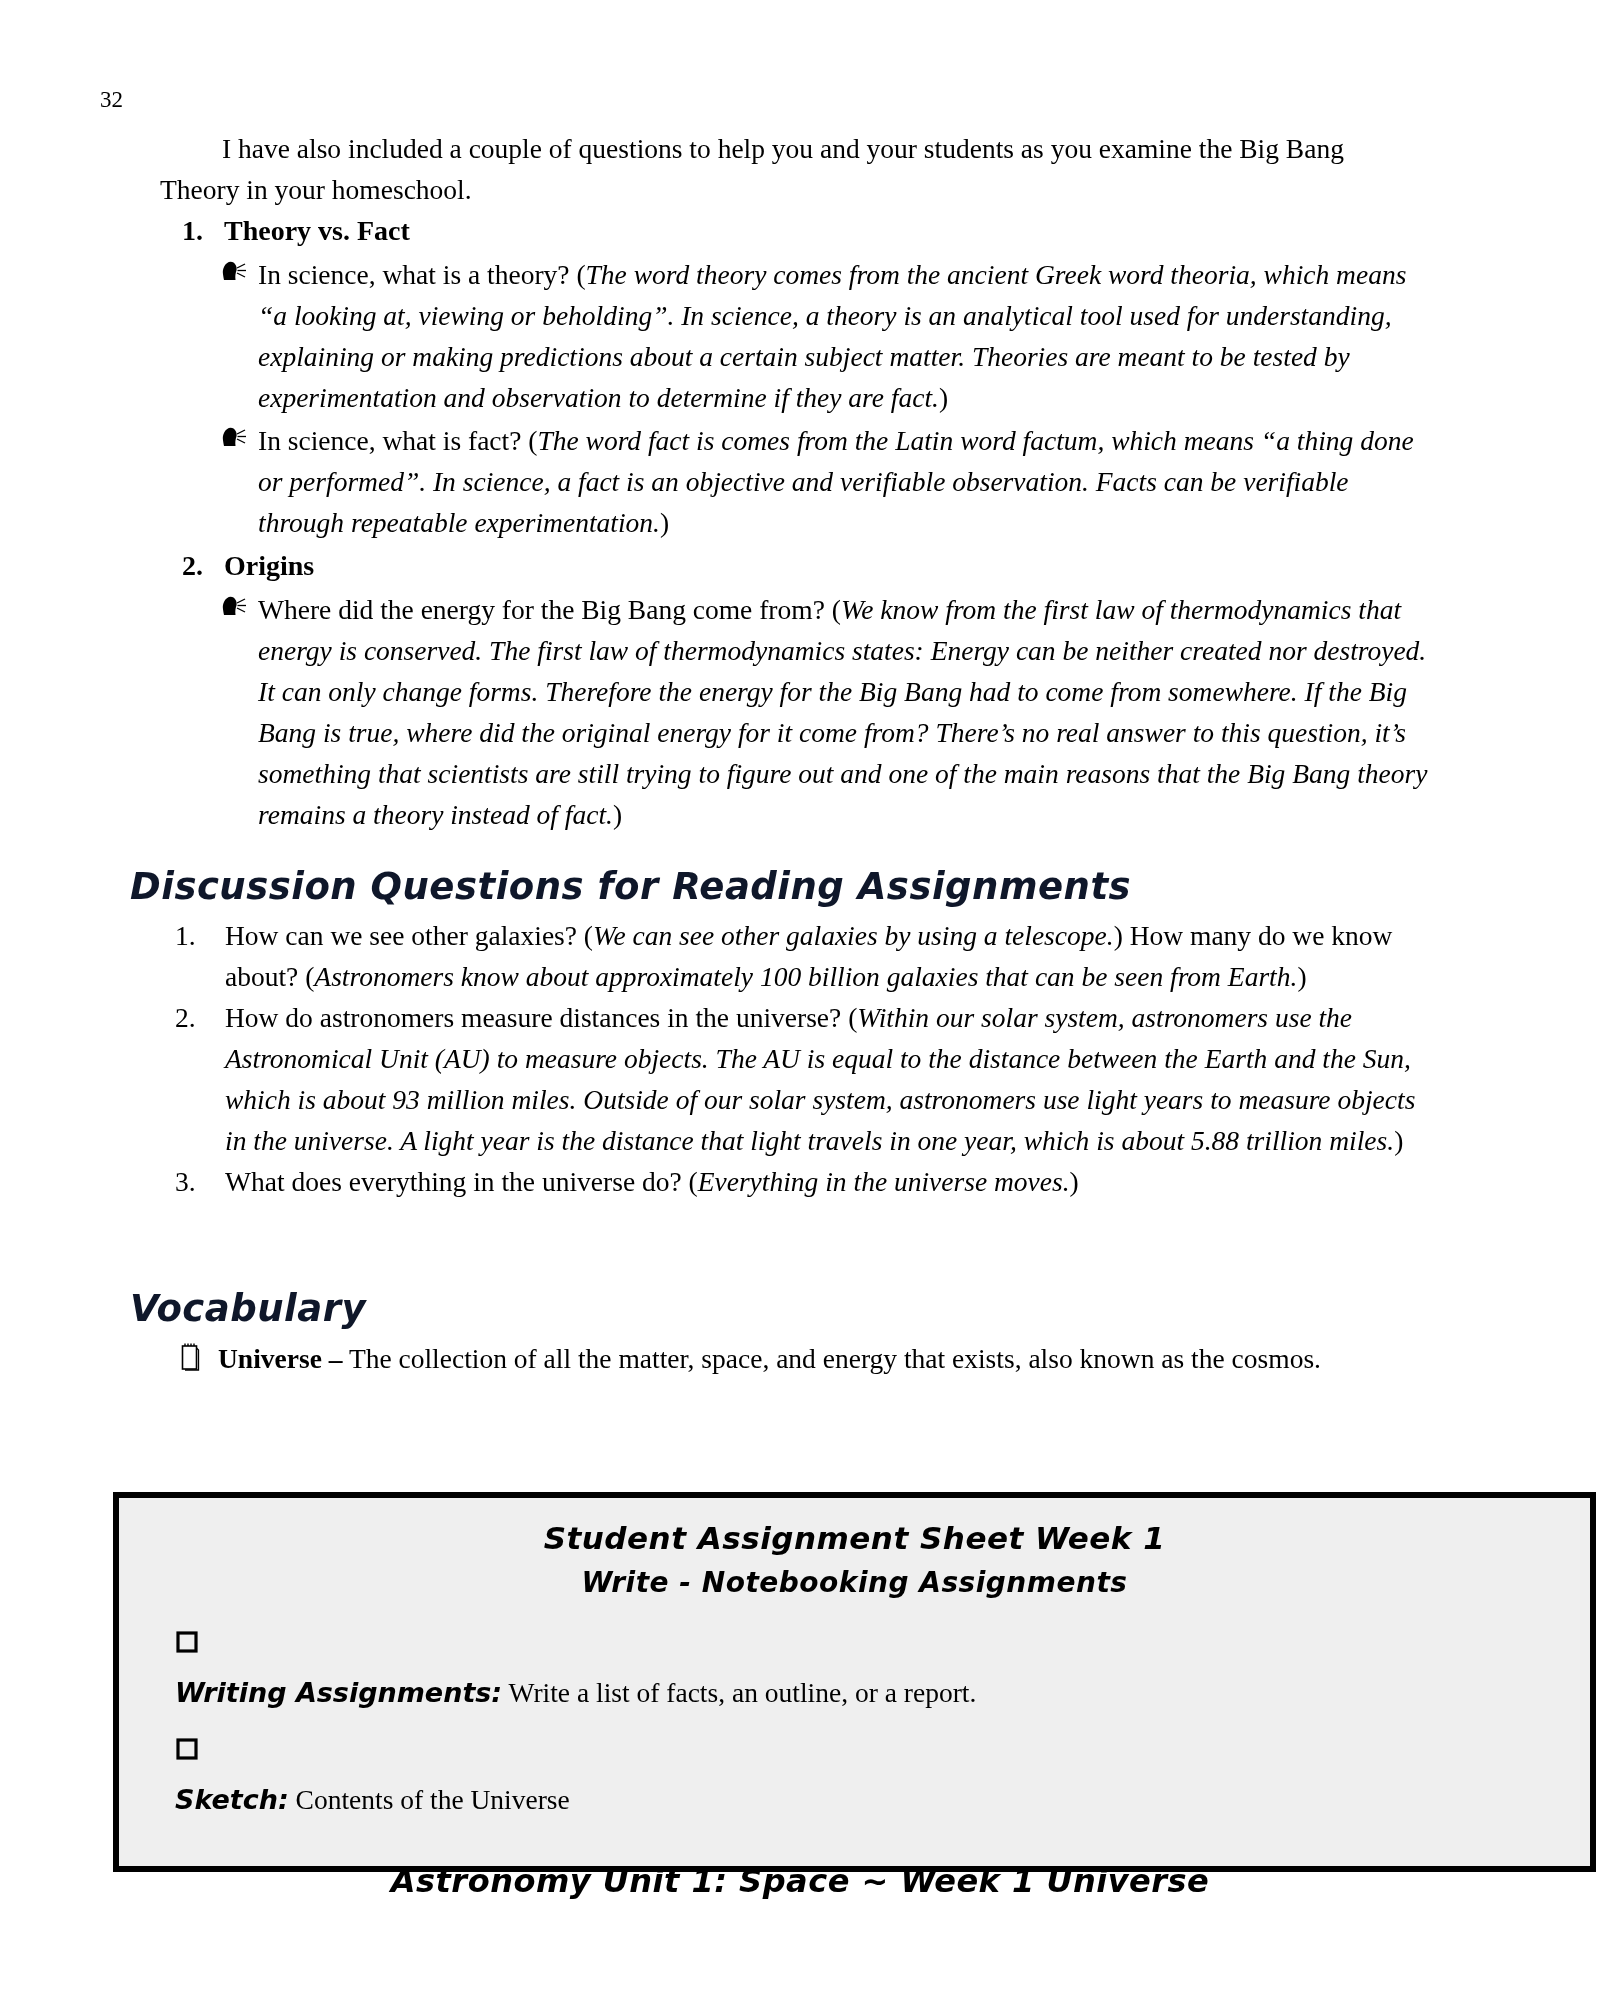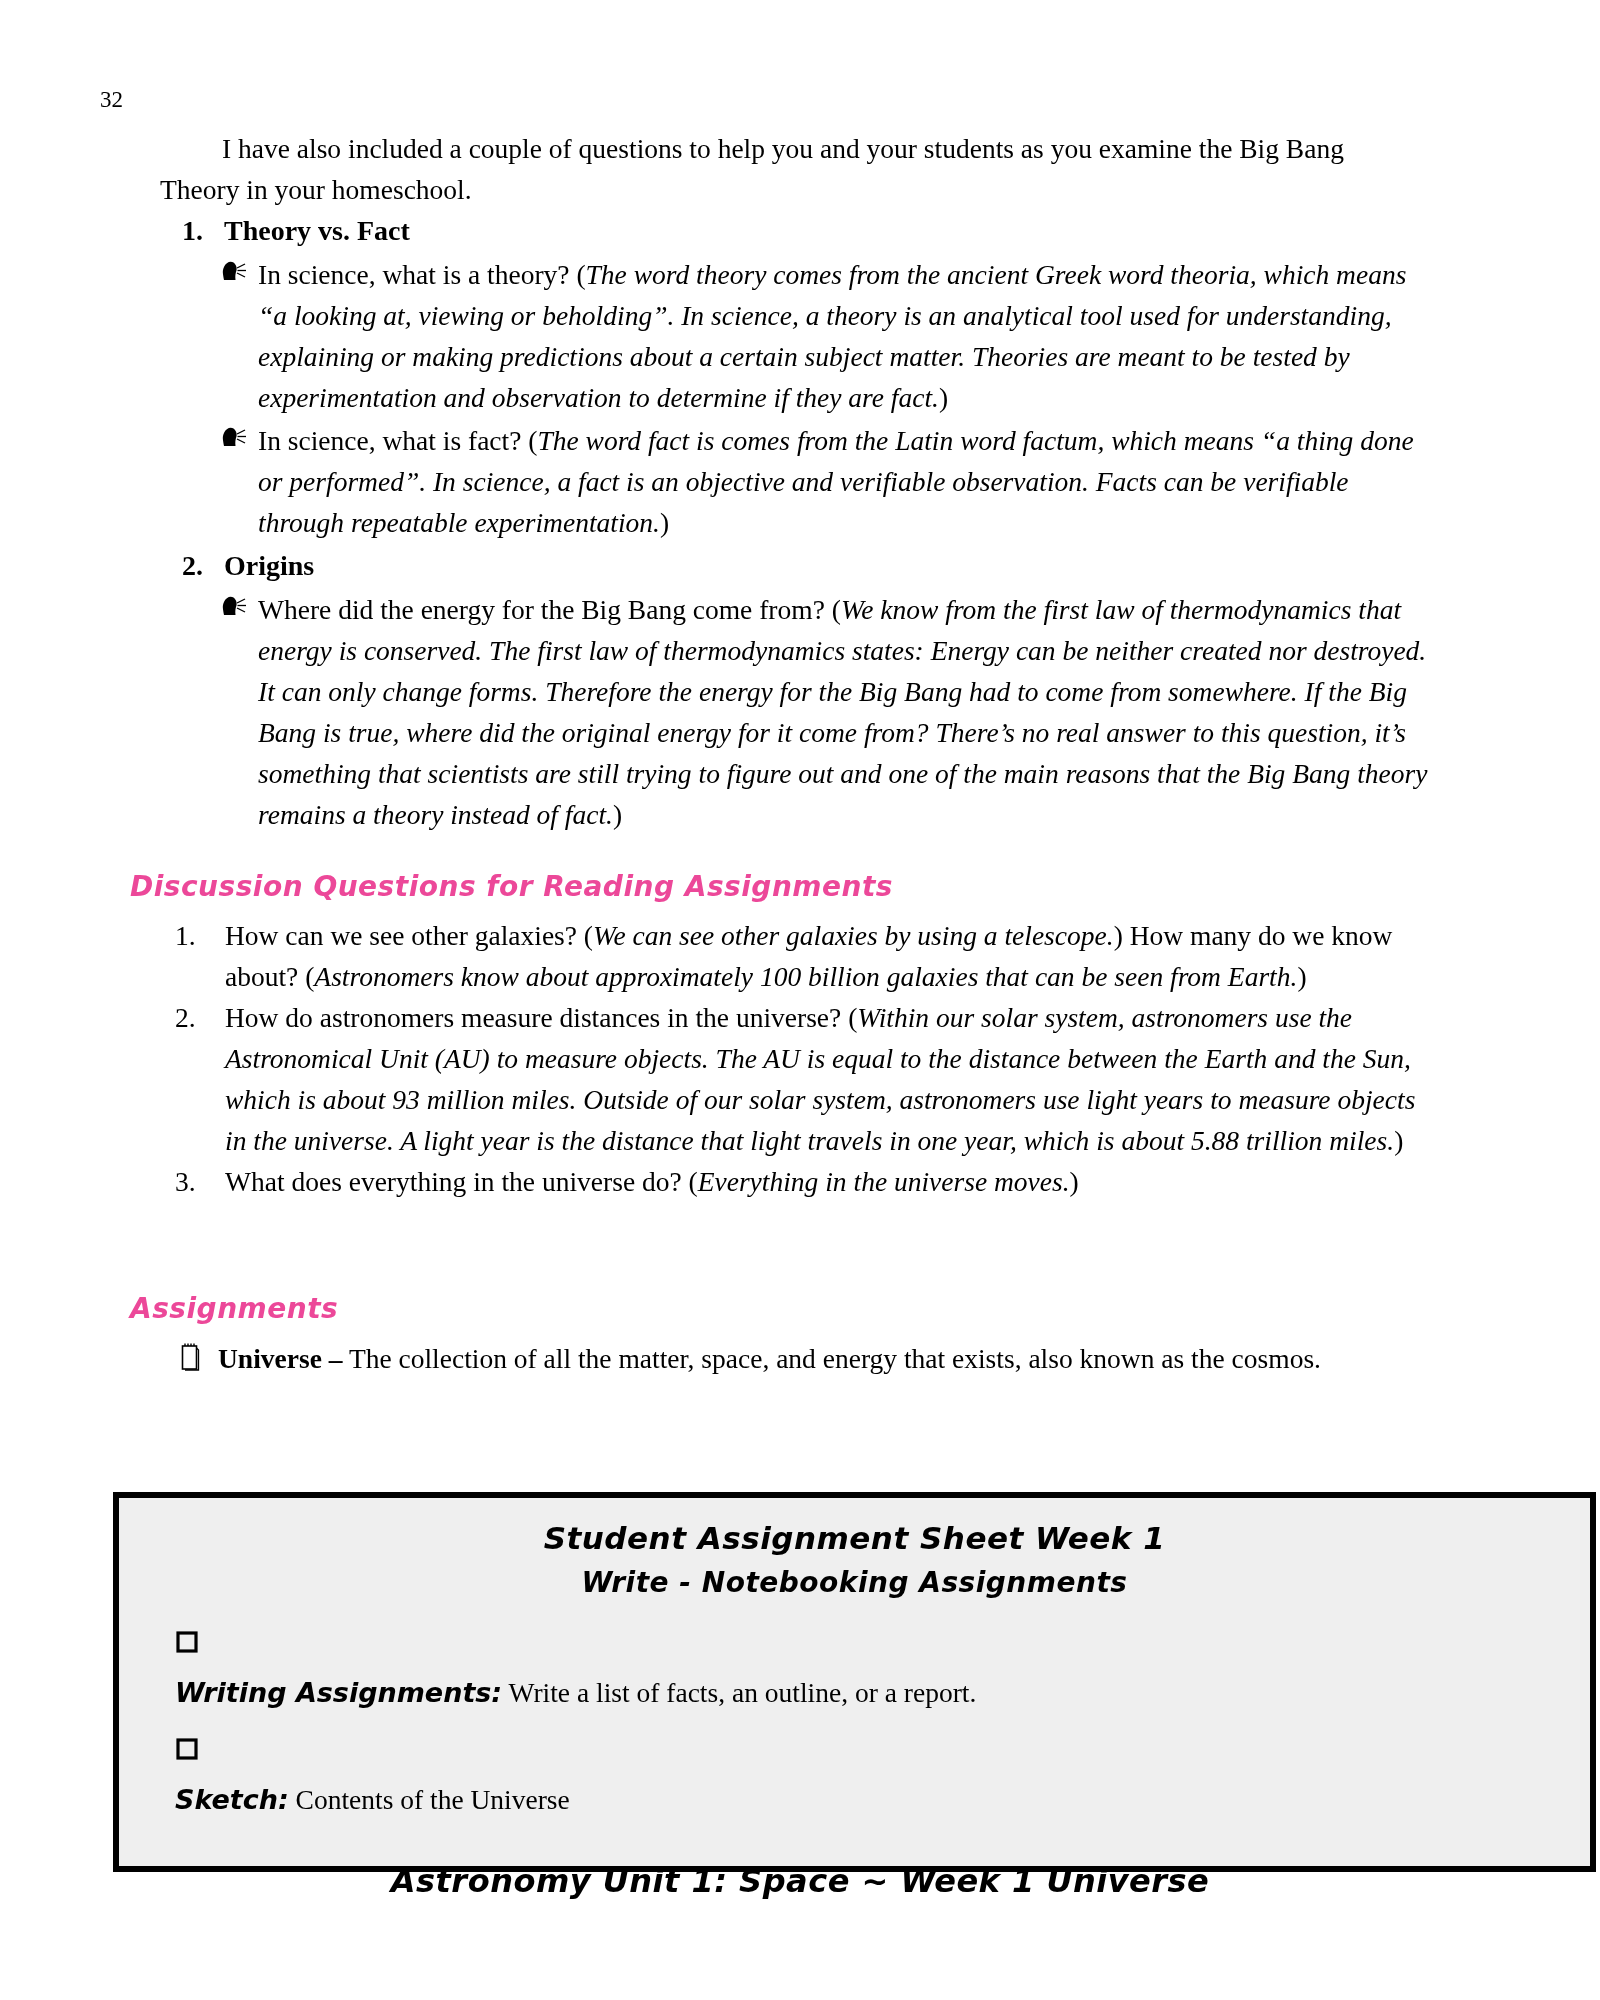--- a/index.html
+++ b/index.html
@@ -109,23 +109,23 @@
 
   
   .script {
     font-family: "DejaVu Sans", sans-serif;
     font-style: italic;
     font-weight: bold;
     letter-spacing: 0.5px;
   }
   .heading-script {
     position: absolute;
-    font-size: 28px;
+    font-size: 37px;
     line-height: 38px;
-    color: #ec4899;
+    color: #0f172a;
   }
   #discussion-heading { left: 130px; top: 868px; }
   #vocabulary-heading { left: 130px; top: 1290px; }
 
   
   .dq-list {
     position: absolute;
     left: 175px;
     top: 915px;
     width: 1255px;
@@ -325,21 +325,21 @@
       <span class="dq-text"><span>How do astronomers measure distances in the universe?  (</span><span class="ital">Within our solar system, astronomers use the Astronomical Unit (AU) to measure objects.  The AU is equal to the distance between the Earth and the Sun, which is about 93 million miles.  Outside of our solar system, astronomers use light years to measure objects in the universe.  A light year is the distance that light travels in one year, which is about 5.88 trillion miles.</span><span></span><span class="ital"></span><span>)</span></span>
     </div>
 
     <div class="dq-item">
       <span class="dq-marker">3.</span>
       <span class="dq-text"><span>What does everything in the universe do? (</span><span class="ital">Everything in the universe moves.</span><span></span><span class="ital"></span><span>)</span></span>
     </div>
 
   </div>
 
-  <div class="heading-script script" id="vocabulary-heading">Assignments</div>
+  <div class="heading-script script" id="vocabulary-heading">Vocabulary</div>
 
   <div class="vocab-block">
     <div class="vocab-item">
       <span class="vocab-icon">
         <svg width="22" height="30" viewBox="0 0 22 30">
           <rect x="2.5" y="4" width="14" height="23" fill="#fff" stroke="#000" stroke-width="1.6"></rect>
           <path d="M5 4 L5 1.5 M8 4 L8 1.5 M11 4 L11 1.5 M14 4 L14 1.5" stroke="#000" stroke-width="1.4"></path>
           <path d="M16.5 6 L18.5 8 L18.5 28 L5 28" stroke="#000" stroke-width="1.3" fill="none"></path>
         </svg>
       </span>

